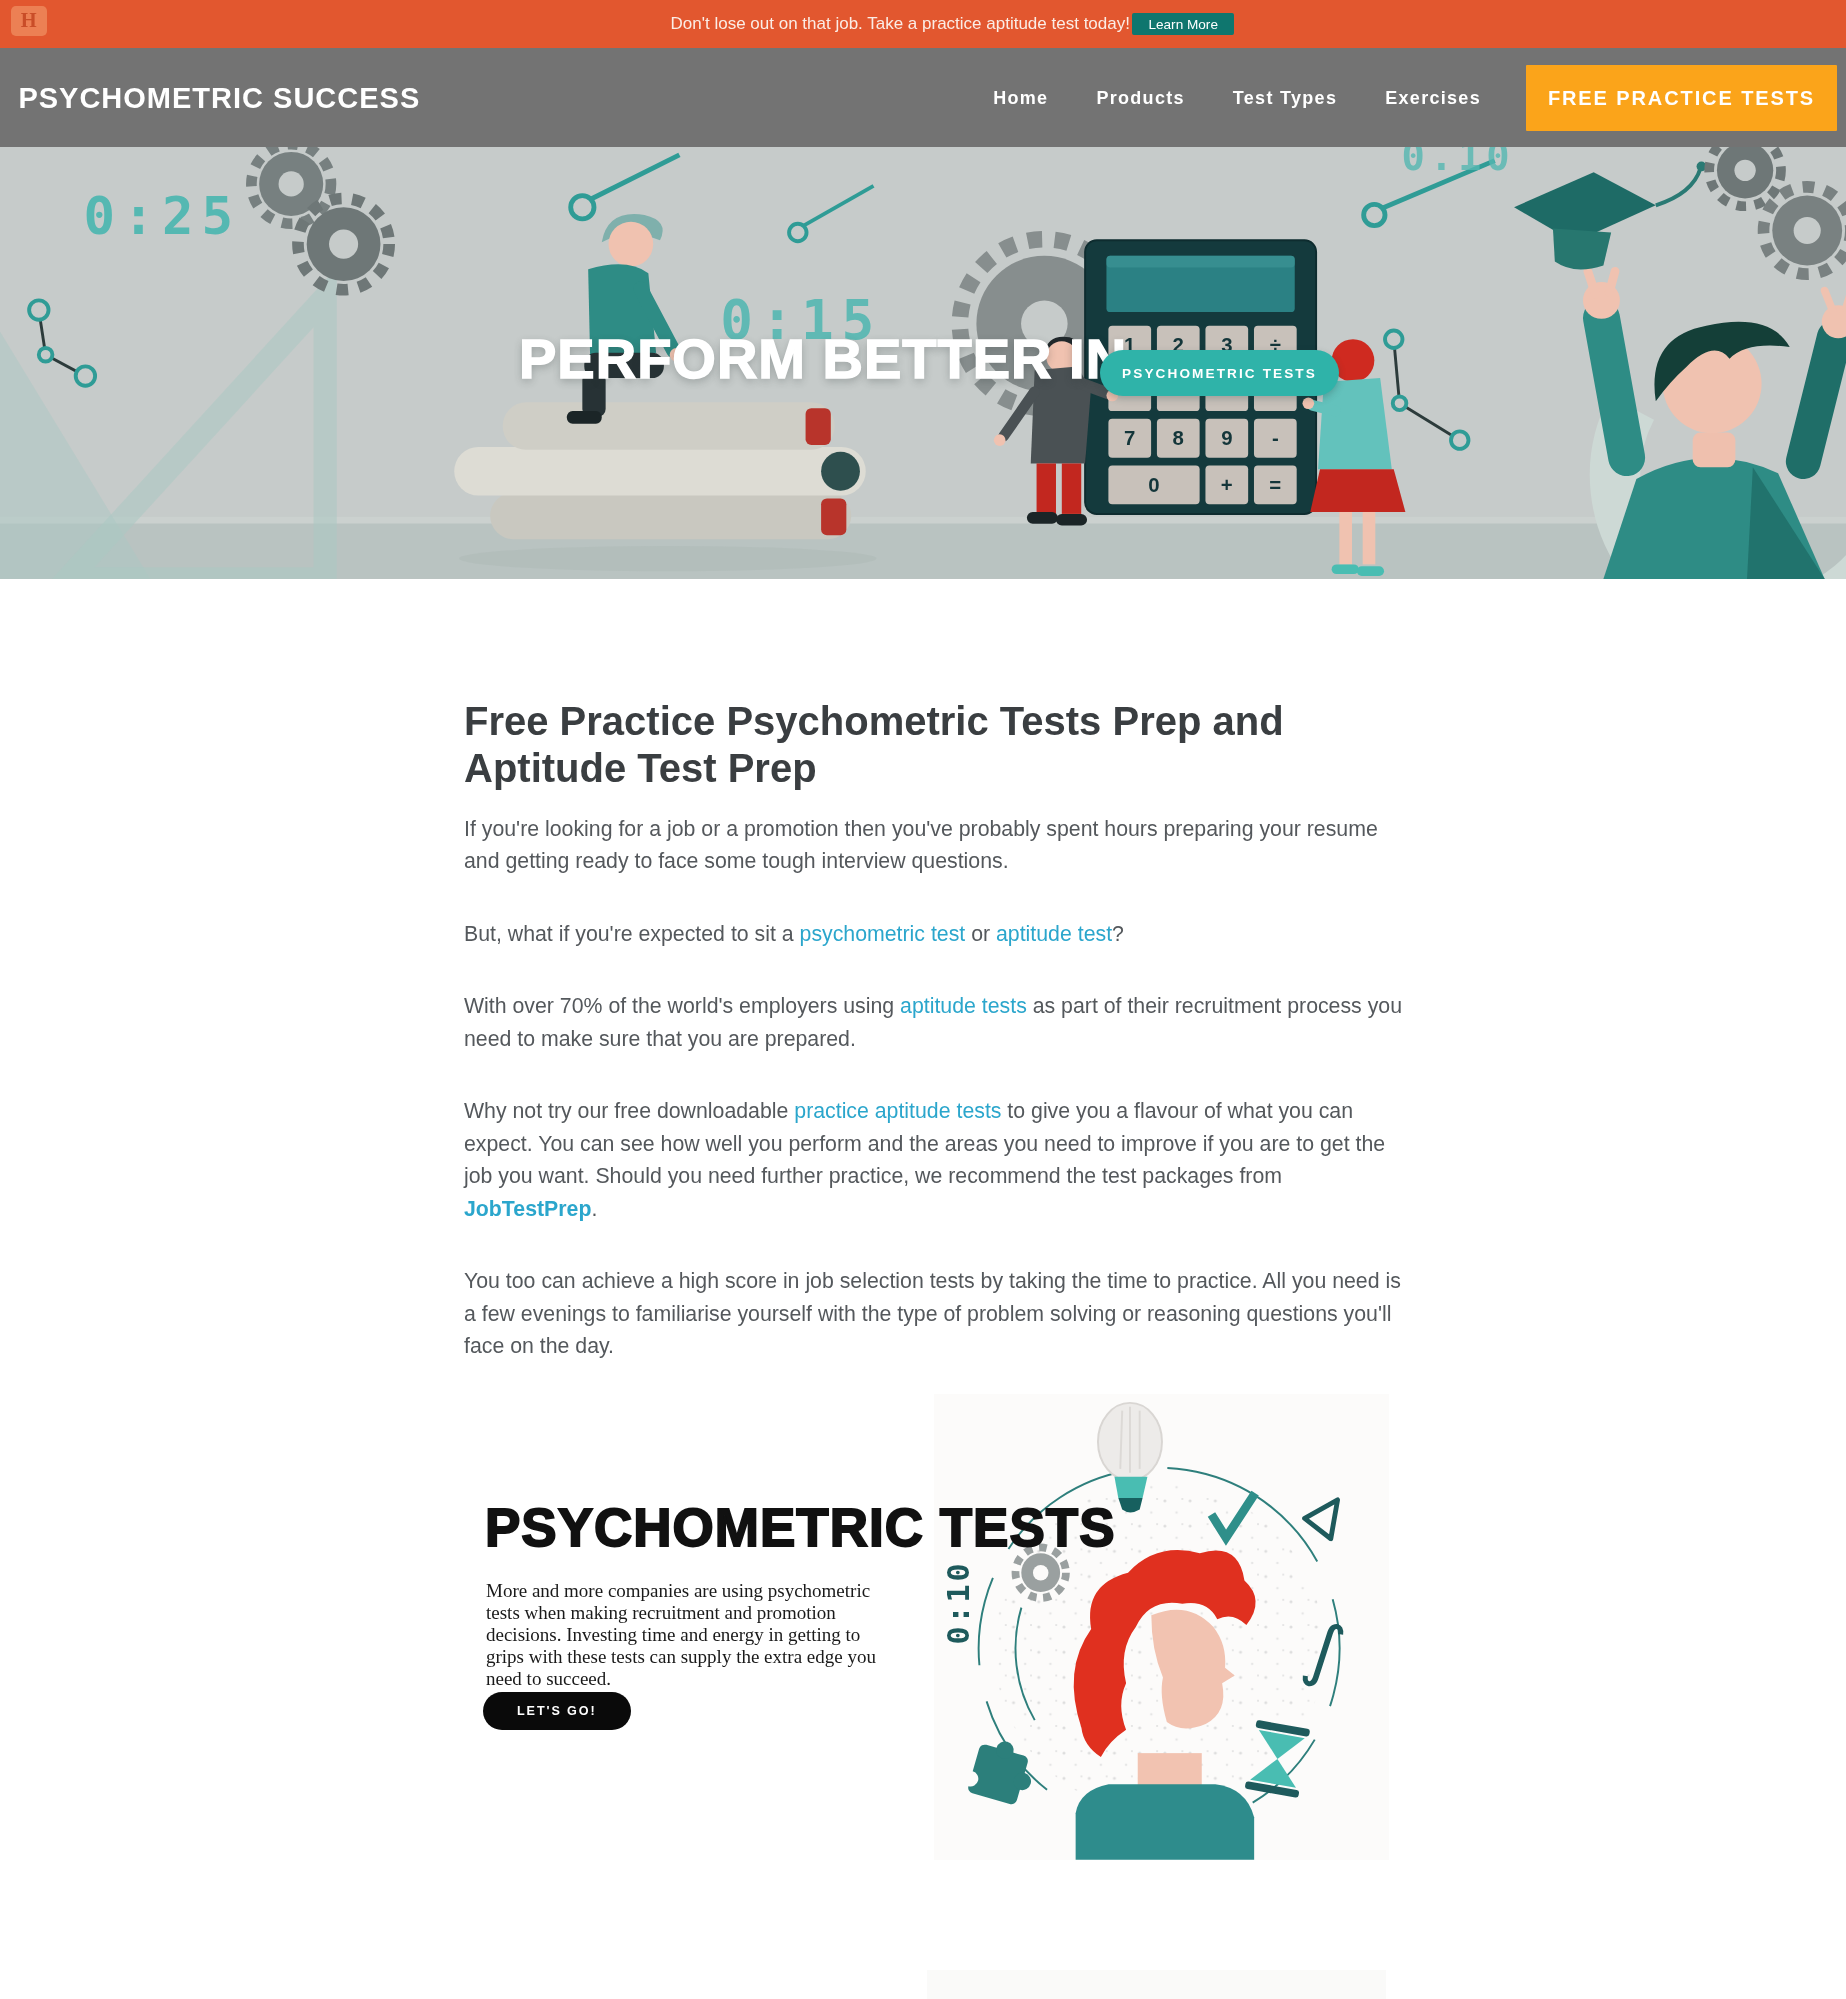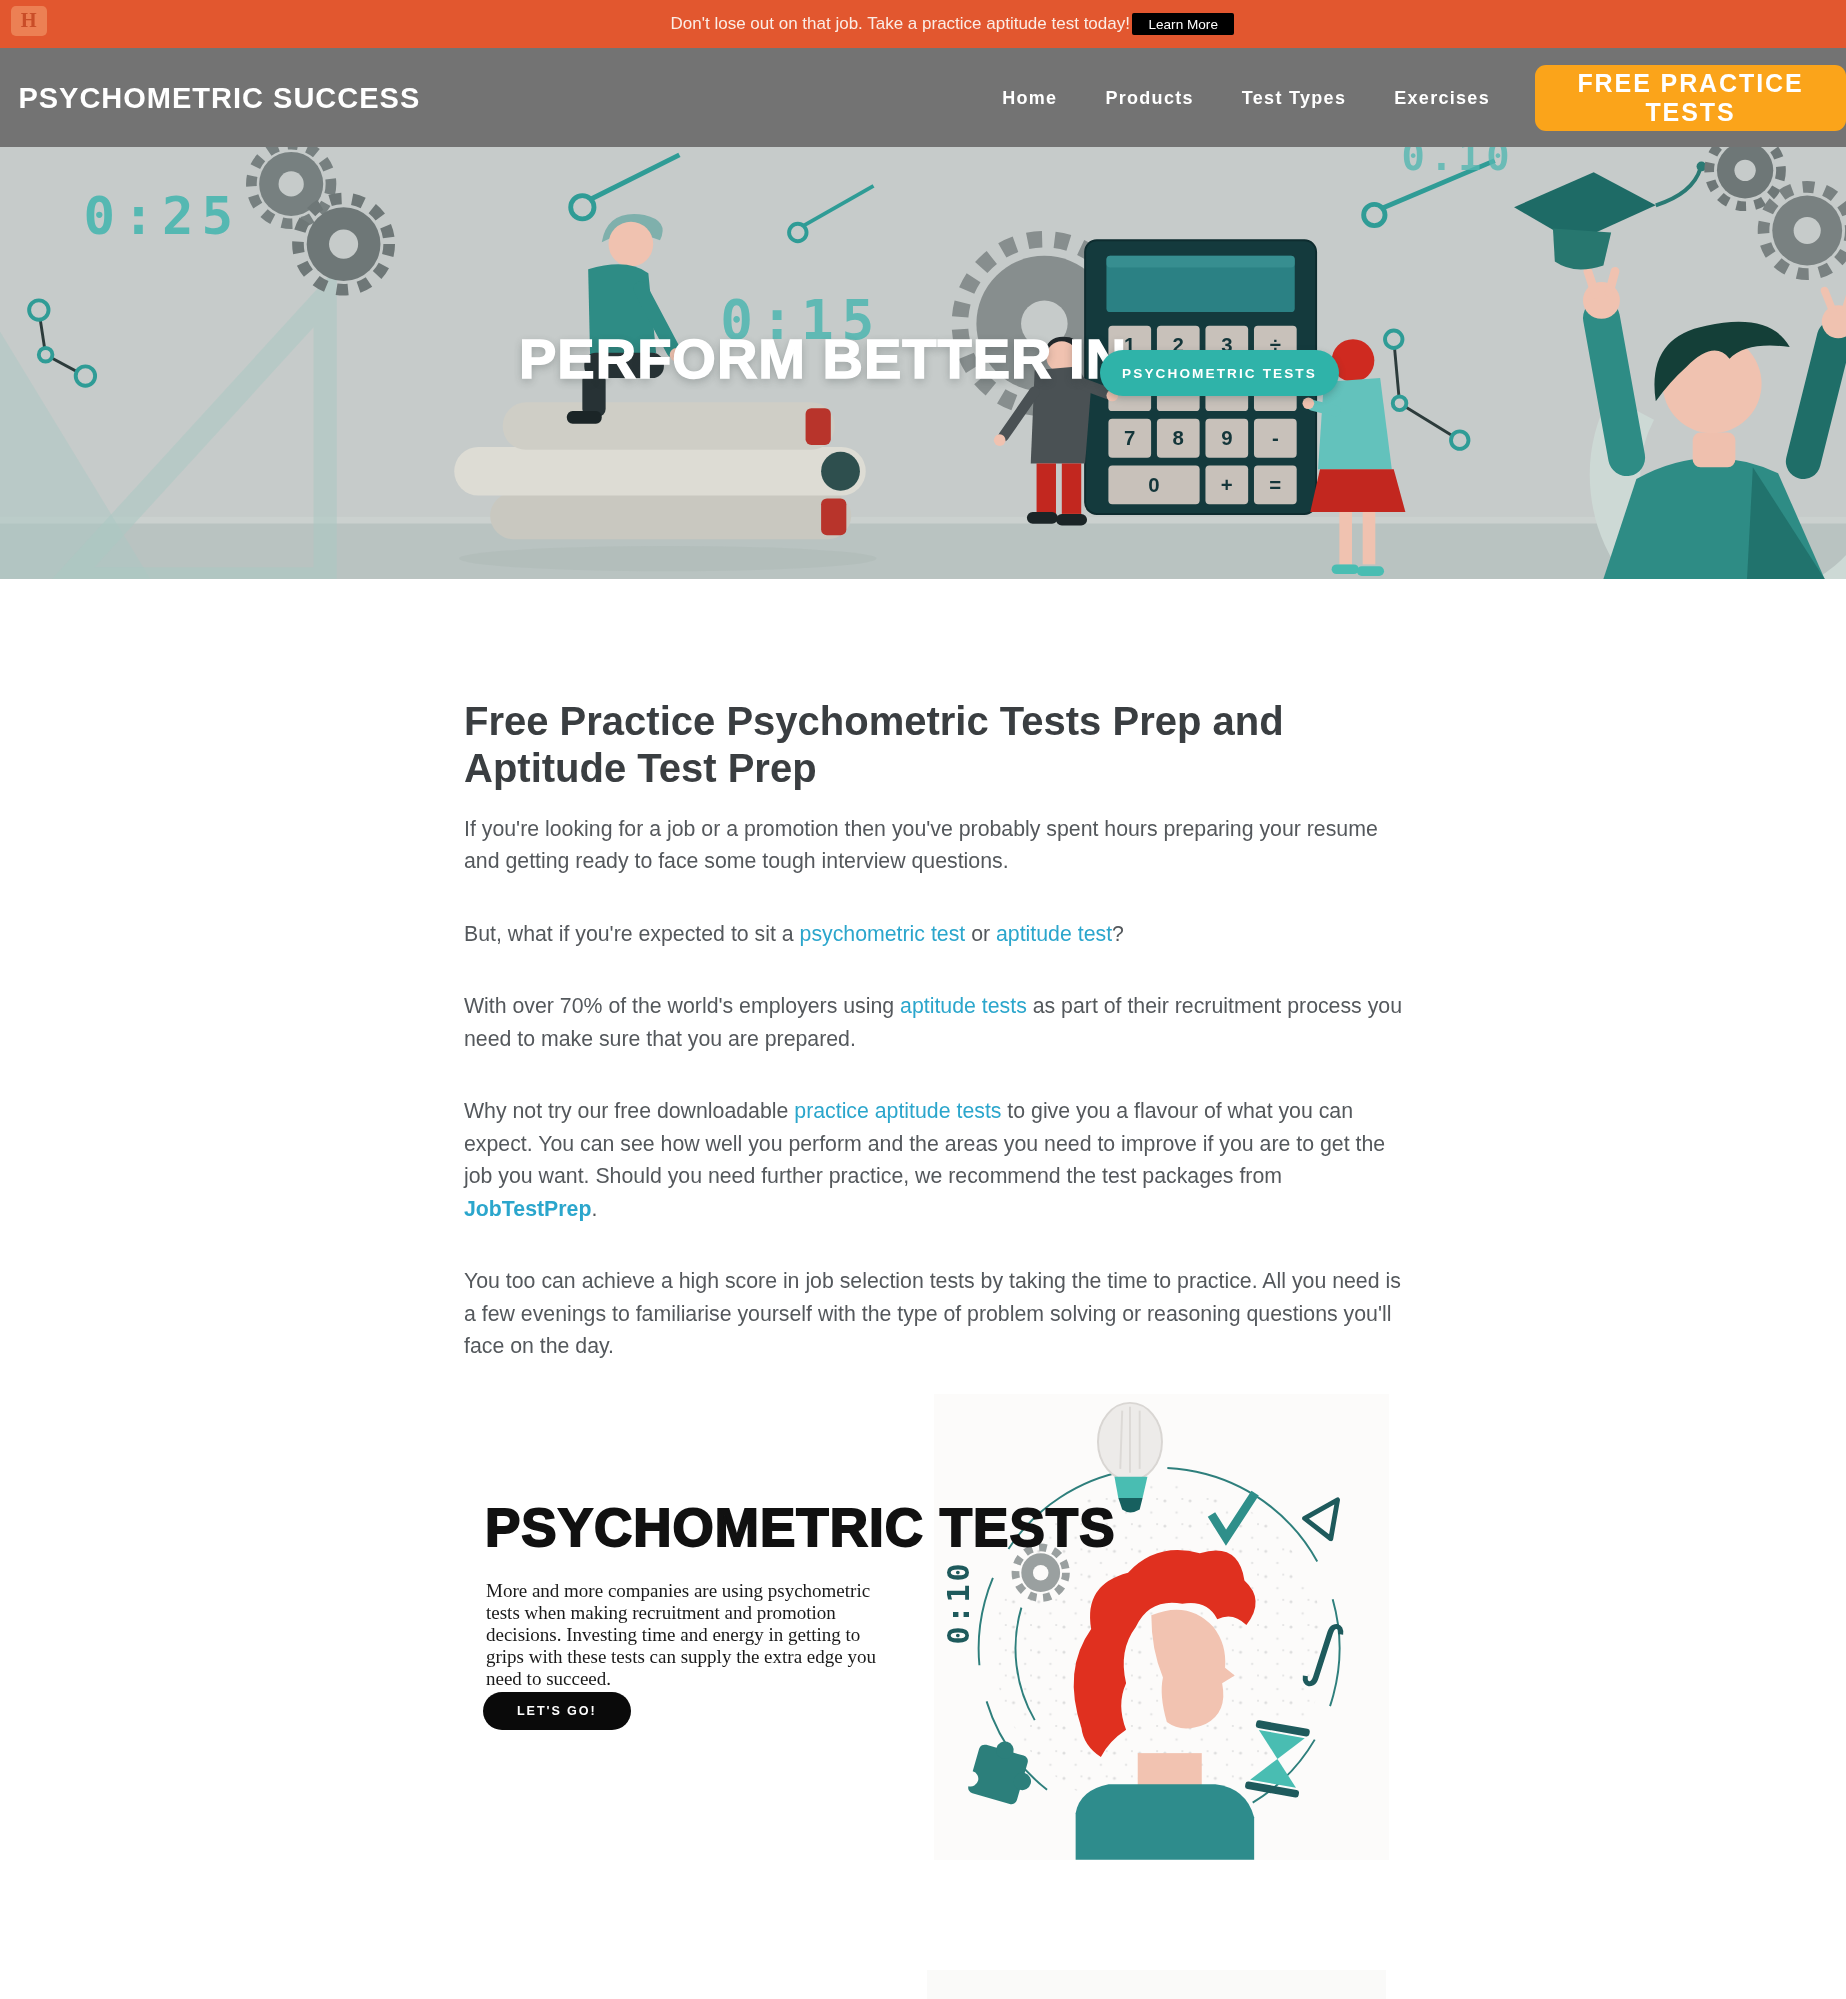--- a/index.html
+++ b/index.html
@@ -8,32 +8,32 @@
   #page { position:absolute; inset:0; }
 
   
   .banner { position:absolute; top:0; left:0; width:1847px; height:48px; background:#E2572F;
             display:flex; align-items:center; }
   .banner-logo { position:absolute; left:10.7px; top:5.8px; width:36px; height:30px; background:#EC8054;
                  border-radius:4.9px; display:flex; align-items:center; justify-content:center;
                  font-family:"Liberation Serif", serif; font-weight:bold; font-size:20.4px; color:#C94D28; }
   .banner-center { margin:4px auto; display:flex; align-items:center; gap:2px; padding-left:58px;justify-content:center; }
   .banner-msg { color:#FBEDE6; font-size:17px; }
-  .banner-cta { background:#000000; color:#fff; font-size:13.6px; padding:3.9px 16.5px; border:none;
+  .banner-cta { background:#0f766e; color:#fff; font-size:13.6px; padding:3.9px 16.5px; border:none;
                 border-radius:1.9px; cursor:pointer; font-family:inherit; }
 
   
   .nav { position:absolute; top:48px; left:0; width:1847px; height:100px; background:#737373;
          display:flex; align-items:center; }
   .brand { margin-left:18.4px; color:#fff; font-size:29px; font-weight:bold; letter-spacing:1px;
            transform:scaleY(1.04); cursor:pointer; white-space:nowrap; }
   .nav-links { display:flex; gap:48px; margin-left:auto; margin-right:45px;justify-content:center; }
   .nav-link { color:#fff; font-size:18px; font-weight:bold; letter-spacing:1.3px; cursor:pointer; }
-  .nav-cta { width:311px; height:66px; margin-right:1px; background:#FBA41A; border:none; border-radius:11px;
-             color:#fff; font-size:25px; font-weight:bold; letter-spacing:1.9px; cursor:pointer;
+  .nav-cta { width:311px; height:66px; margin-right:10px; background:#FBA41A; border:none; border-radius:1px;
+             color:#fff; font-size:20px; font-weight:bold; letter-spacing:1.9px; cursor:pointer;
              font-family:inherit; }
 
   
   .hero { position:absolute; top:147px; left:0; width:1847px; height:432px; background:#C6CBCA; }
   .hero svg { position:absolute; inset:0; }
   .hero-headline { position:absolute; left:519px; top:179px; color:#fff; font-size:56px; font-weight:bold;
                    letter-spacing:1px; -webkit-text-stroke:1.5px #fff;
                    text-shadow:0 2.9px 8.7px rgba(40,50,50,.30); white-space:nowrap; }
   .hero-pill { position:absolute; left:1100px; top:203px; width:239px; height:46px; border:none;
                border-radius:23px; background:#2FB3A9; color:#fff; font-size:13.6px; font-weight:bold;

